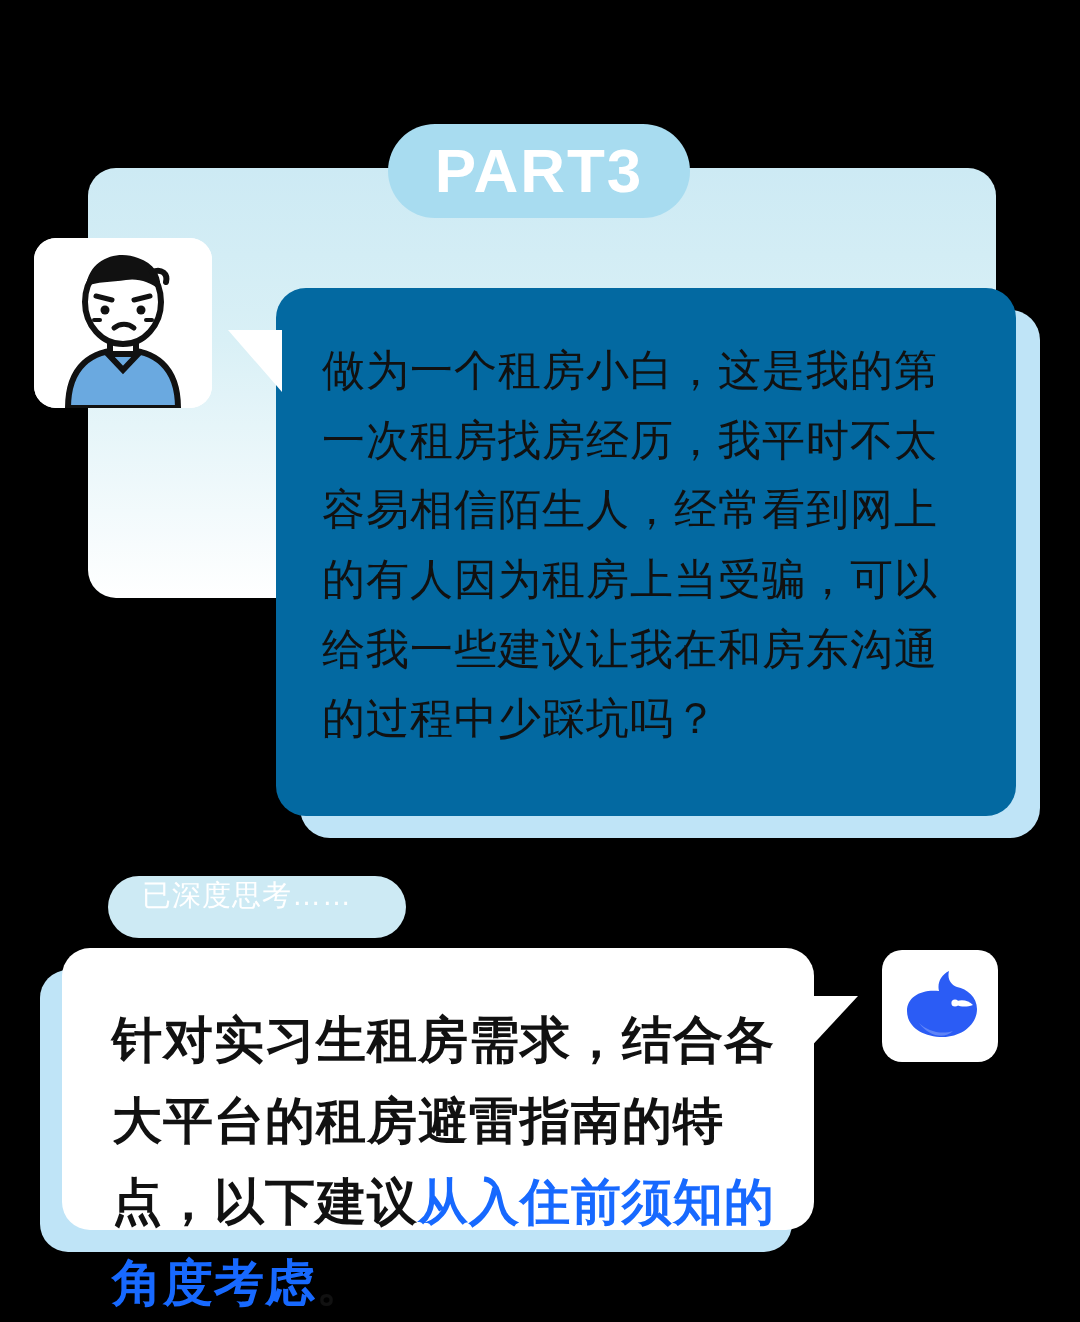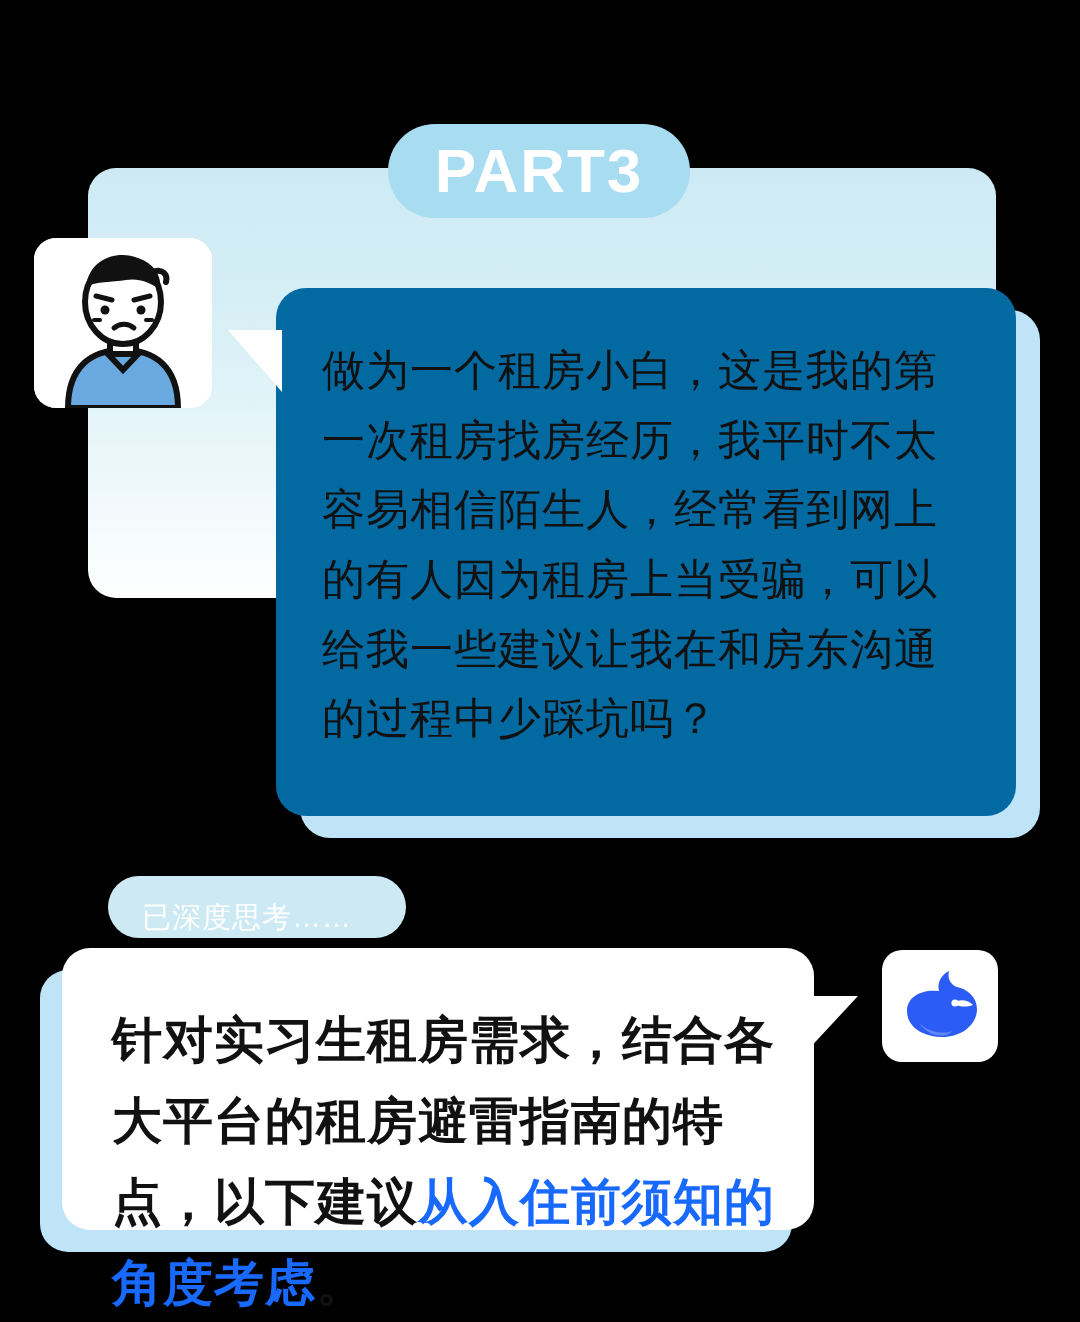--- a/index.html
+++ b/index.html
@@ -108,21 +108,21 @@
   
   .think-chip {
     position: absolute;
     left: 108px;
     top: 876px;
     width: 298px;
     height: 62px;
     border-radius: 31px;
     background: #cdeaf4;
     display: flex;
-    align-items: flex-end;
+    align-items: flex-start;
     padding-left: 34px;
     box-sizing: border-box;
     z-index: 5;
   }
   .think-chip span {
     color: #ffffff;
     font-size: 29px;
     letter-spacing: 1px;
   }
 

